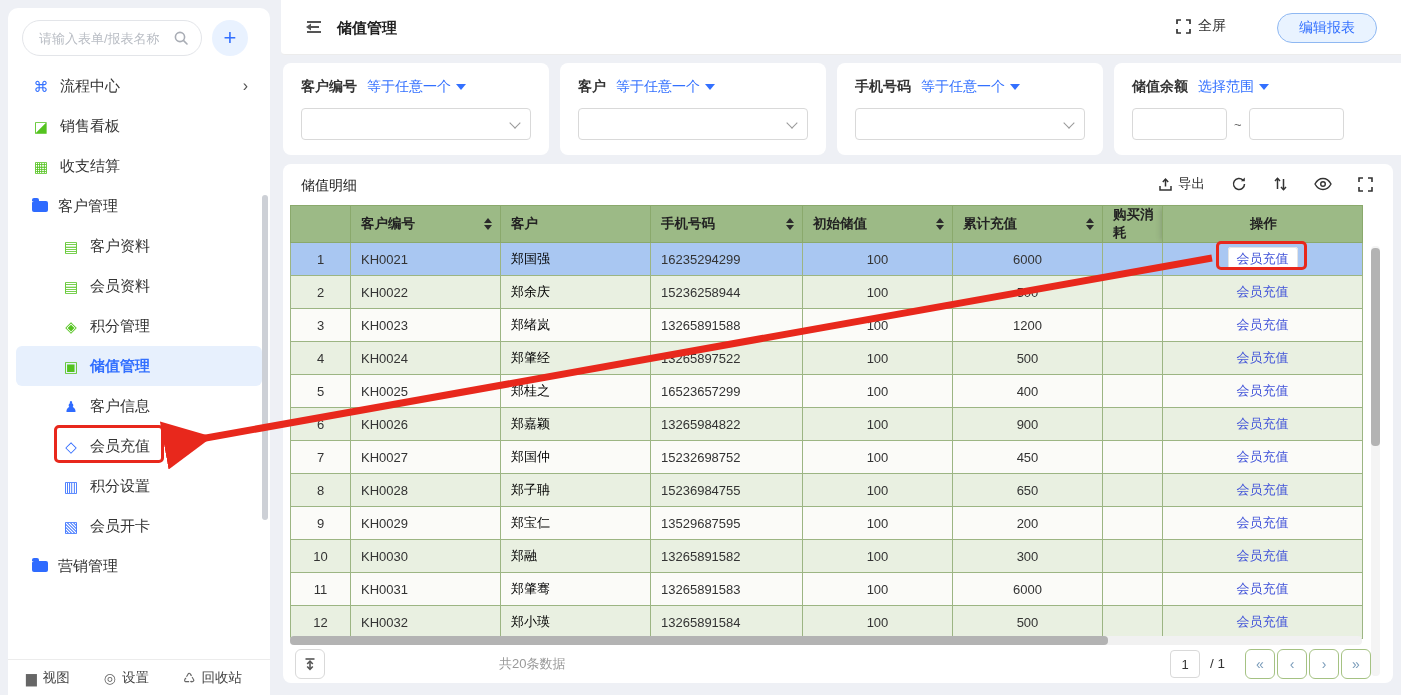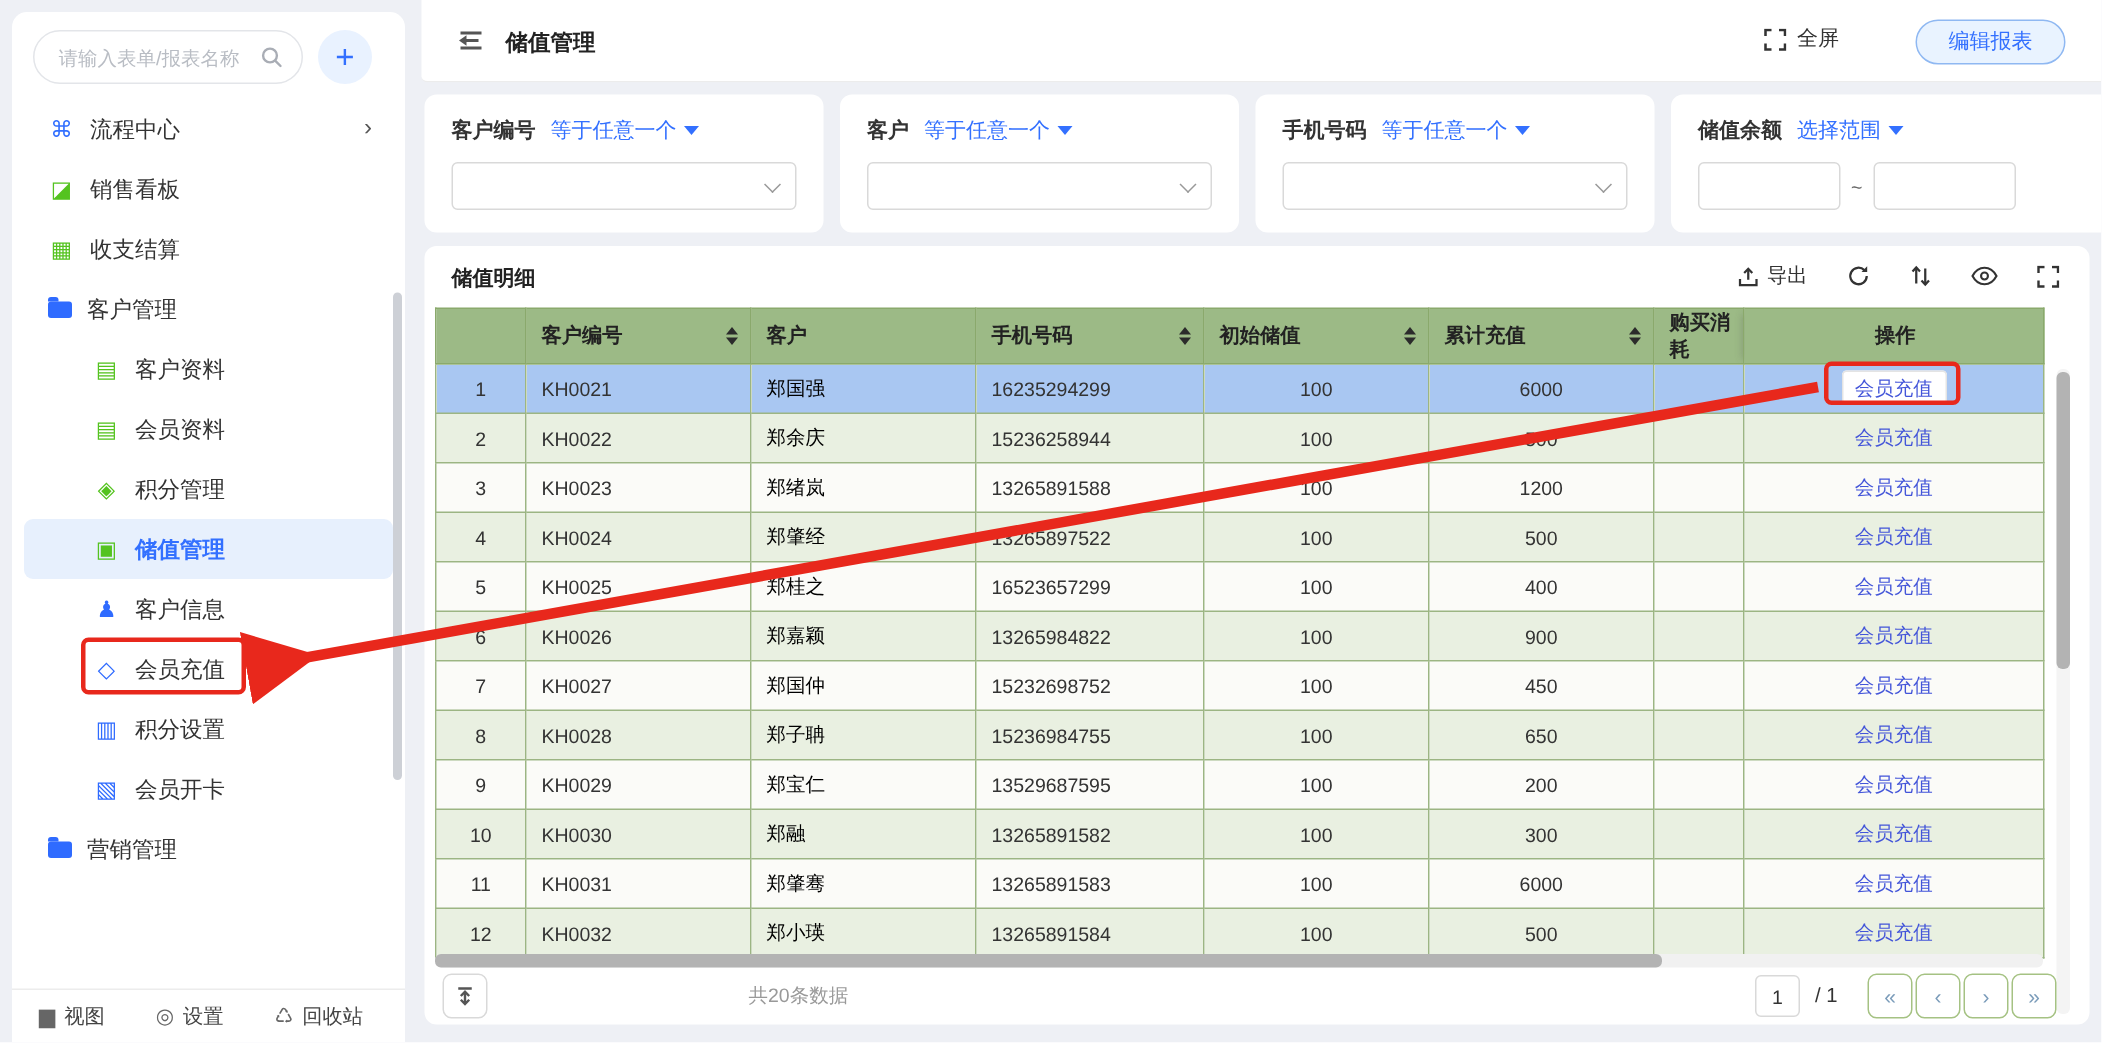--- a/index.html
+++ b/index.html
@@ -43,21 +43,21 @@
   .f-op { font-size:14px; color:#3370ff; cursor:pointer; display:flex; align-items:center; gap:5px; }
   .caret-dn { width:0; height:0; border-left:5px solid transparent; border-right:5px solid transparent; border-top:6px solid #3370ff; }
   .f-body { margin-top:11px; display:flex; align-items:center; }
   .sel-box { position:relative; width:100%; height:32px; border:1px solid #d9d9d9; border-radius:4px; background:#fff; cursor:pointer; }
   .sel-chev { position:absolute; right:11px; top:10px; width:8px; height:8px; border-right:1.6px solid #999; border-bottom:1.6px solid #999; transform:rotate(45deg); }
   .rng-input { width:95px; height:32px; border:1px solid #d9d9d9; border-radius:4px; background:#fff; }
   .rng-sep { margin:0 7px; color:#666; font-size:13px; }
 
   
   .table-card { position:absolute; left:283px; top:164px; width:1110px; height:519px; background:#fff; border-radius:8px; }
-  .tc-title { position:absolute; left:18px; top:13px; font-size:14px; font-weight:bold; color:#222; }
+  .tc-title { position:absolute; left:18px; top:13px; font-size:14px; font-weight:normal; color:#222; }
   .tc-toolbar { position:absolute; right:20px; top:11px; display:flex; align-items:center; gap:26px; }
   .tb-item { display:flex; align-items:center; gap:5px; font-size:13.5px; color:#333; cursor:pointer; }
   .tbl-wrap { position:absolute; left:7px; top:41px; width:1083px; height:439px; }
   table.grid { border-collapse:collapse; table-layout:fixed; width:1072px; border:1.5px solid #7d9b60; }
   table.grid th { height:33px; background:#9cba86; border:1px solid #8aa96c; font-size:13.5px; font-weight:bold; color:#222; text-align:left; padding:0 8px 0 10px; cursor:pointer; }
   table.grid th .th-in { display:flex; align-items:center; justify-content:space-between; }
   table.grid td { height:33px; border:1px solid #9cb583; font-size:13px; color:#333; padding:0 10px; overflow:hidden; white-space:nowrap; }
   tr.r-odd td { background:#fbfbf8; } tr.r-even td { background:#e9f0e1; }
   tr.r-sel td { background:#a9c7f2 !important; }
   td.c-idx { text-align:center; } td.c-num { text-align:center; }

